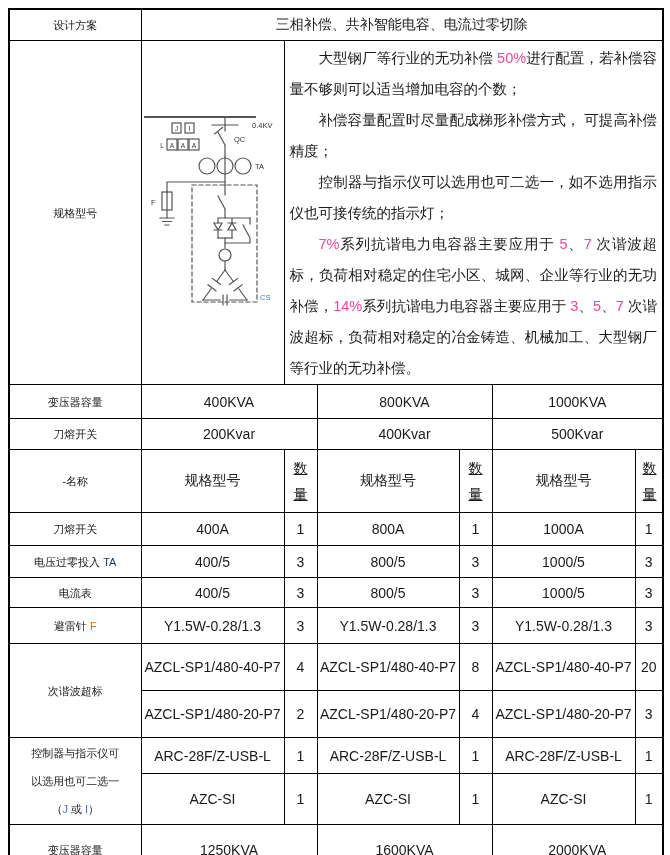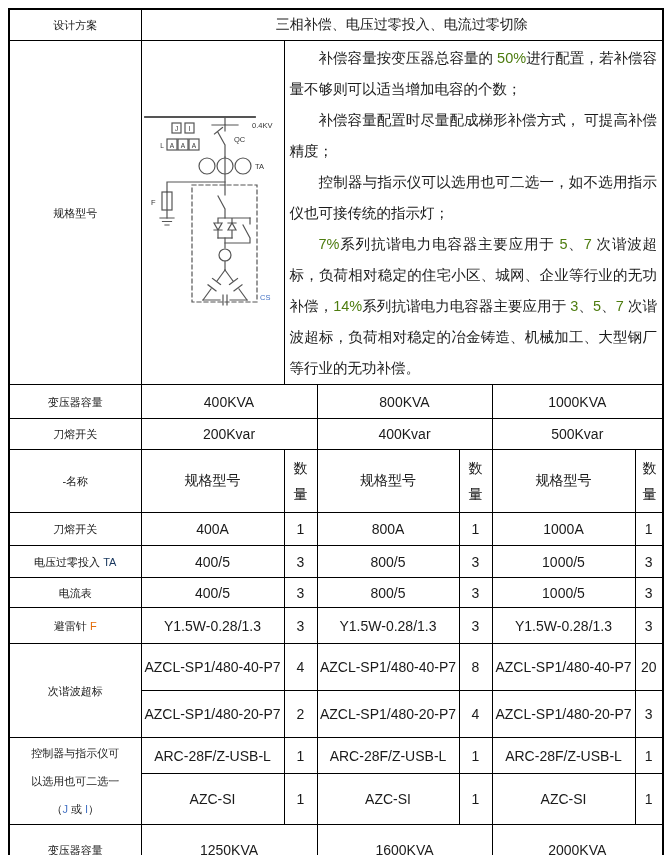--- a/index.html
+++ b/index.html
@@ -16,22 +16,22 @@
     font-size:14px;padding:0;overflow:hidden;
     word-break:break-all;
   }
   td.lab{font-size:11px;padding:0 18px;line-height:28px;}
   td.diag{padding:0;margin-top:18px;}
   td.note{
     text-align:justify;vertical-align:top;
     padding:2px 5px 0 5px;font-size:14.5px;line-height:31px;
   }
   td.note p{margin:0;text-indent:2em;text-align:justify;}
-  td.qtyhead{line-height:26px;padding:0 7px;}
-  .c-num{color:#4d7c0f;margin-top:16px;}
+  td.qtyhead{line-height:26px;padding:0 7px;text-decoration:underline;}
+  .c-num{color:#ec4899;margin-top:16px;}
   .c-ta{color:#17365D;}
   .c-f{color:#E36C09;}
   .c-ji{color:#4472C4;}
   
   .r1 td{height:30px}.r2 td{height:312px}.r3 td{height:33px}.r4 td{height:30px}
   .r5 td{height:62px}.r6 td{height:32px}.r7 td{height:31px}.r8 td{height:29px}
   .r9 td{height:35px}.r10 td{height:46px}.r11 td{height:46px}.r12 td{height:35px}
   .r13 td{height:50px}.r14 td{height:50px}
   svg text{font-family:"Liberation Sans","DejaVu Sans",sans-serif;}
 </style>
@@ -46,21 +46,21 @@
         <col style="width:33px">
     <col style="width:142px">
         <col style="width:33px">
         <col style="width:143px">
         <col style="width:28px">
   </colgroup>
 
   <tbody>
         <tr class="r1">
     <td class="lab">设计方案</td>
-    <td colspan="6">三相补偿、电压过零投入、电流过零切除</td>
+    <td colspan="6">三相补偿、共补智能电容、电流过零切除</td>
   </tr>
 
   <tr class="r2">
     <td class="lab">规格型号</td>
     <td class="diag">
       <svg viewBox="0 0 143 312" width="143" height="312">
         <g stroke="#555" stroke-width="1.2" fill="none" stroke-linecap="square">
 
           <path d="M3,62 H113" stroke-width="1.8"></path>
 
@@ -113,21 +113,21 @@
           <text x="34.5" y="76" font-size="6.5" text-anchor="middle">J</text>
           <text x="47.5" y="76" font-size="6.5" text-anchor="middle">I</text>
           <text x="20" y="93" font-size="6.5" text-anchor="middle">L</text>
           <text x="30" y="93" font-size="6.5" text-anchor="middle">A</text>
           <text x="41" y="93" font-size="6.5" text-anchor="middle">A</text>
           <text x="52" y="93" font-size="6.5" text-anchor="middle">A</text>
         </g>
       </svg>
     </td>
     <td class="note" colspan="5">
-      <p><span>补偿容量按变压器总容量的 </span><span class="c-num">50%</span><span>进行配置，若补偿容量不够则可以适当增加电容的个数；</span></p>
+      <p><span>大型钢厂等行业的无功补偿 </span><span class="c-num">50%</span><span>进行配置，若补偿容量不够则可以适当增加电容的个数；</span></p>
       <p><span>补偿容量配置时尽量配成梯形补偿方式， 可提高补偿精度；</span></p>
       <p><span>控制器与指示仪可以选用也可二选一，如不选用指示仪也可接传统的指示灯；</span></p>
       <p><span class="c-num">7%</span><span>系列抗谐电力电容器主要应用于 </span><span class="c-num">5</span><span>、</span><span class="c-num">7</span><span> 次谐波超标，负荷相对稳定的住宅小区、城网、企业等行业的无功补偿，</span><span class="c-num">14%</span><span>系列抗谐电力电容器主要应用于 </span><span class="c-num">3</span><span>、</span><span class="c-num">5</span><span>、</span><span class="c-num">7</span><span> 次谐波超标，负荷相对稳定的冶金铸造、机械加工、大型钢厂等行业的无功补偿。</span></p>
     </td>
   </tr>
 
   <tr class="r3">
     <td class="lab">变压器容量</td>
     <td colspan="2">400KVA</td>
     <td colspan="2">800KVA</td>

